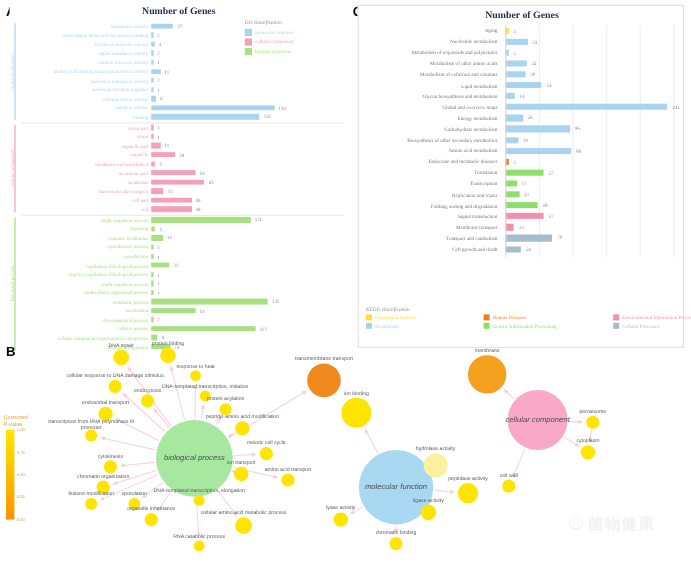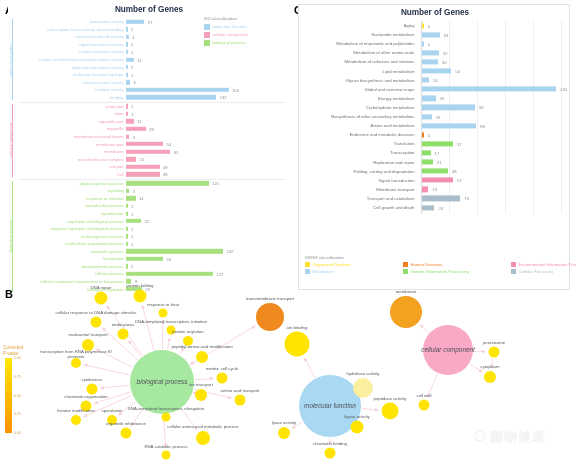--- a/index.html
+++ b/index.html
@@ -19,20 +19,21 @@
     font-size: 11px;
     color: #000;
     letter-spacing: .2px;
   }
 
   
   .chart-panel {
     position: absolute;
     border: 1px solid #e3e3e3;
     background: #fff;
+    font-family: Liberation Serif, serif;
   }
   .chart-title {
     position: absolute;
     font-weight: bold;
     font-size: 8.2px;
     color: #23304a;
     text-align: center;
   }
 
   

